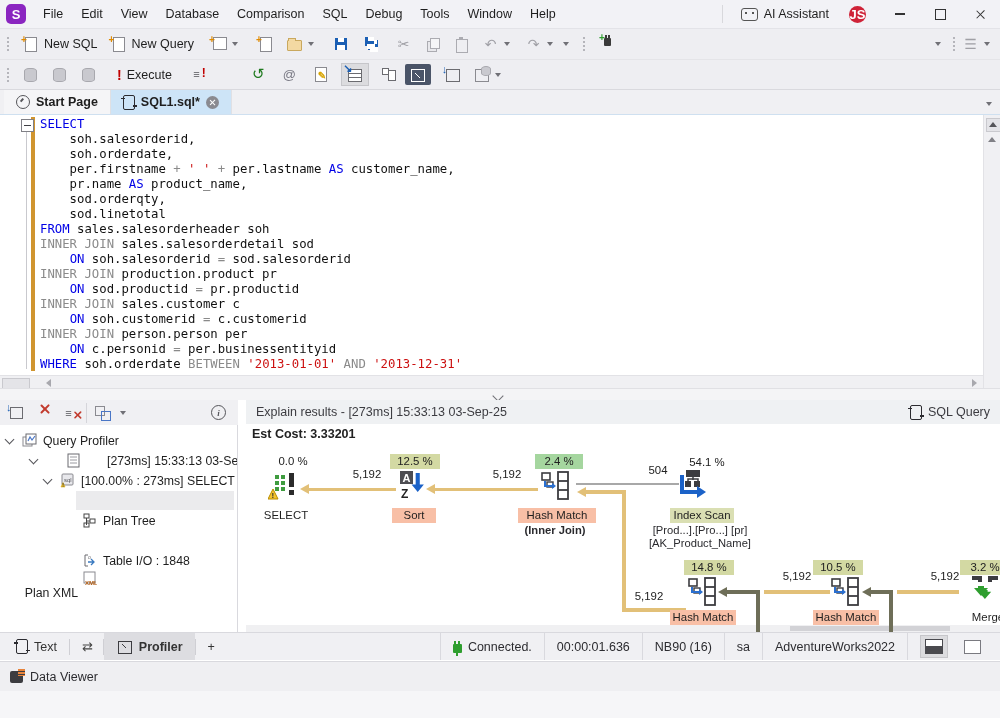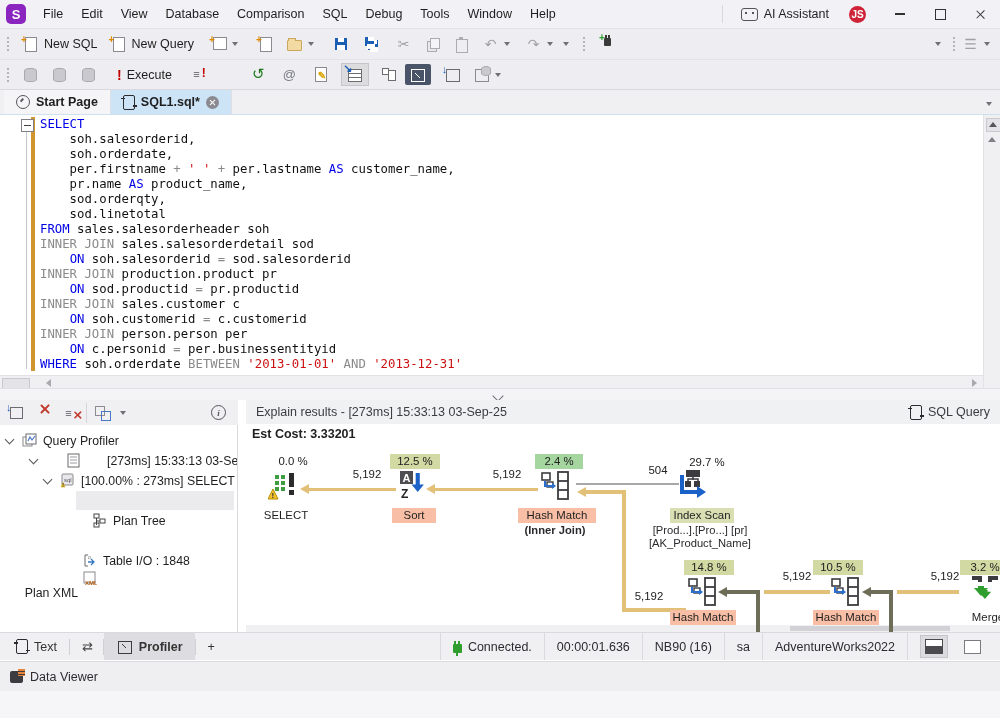--- a/index.html
+++ b/index.html
@@ -10,21 +10,21 @@
   .titlebar{left:0;top:0;width:1000px;height:28px;background:#f2f2f6;border-bottom:1px solid #e3e3e8;display:flex;align-items:center;}
   .logo{width:20px;height:20px;margin:0 8px 0 6px;border-radius:5px;background:#8a25c0;color:#fff;font-weight:bold;
         font-size:13px;display:flex;align-items:center;justify-content:center;}
   .menu-item{padding:0 9px;line-height:28px;cursor:default;}
   .title-right{margin-left:auto;display:flex;align-items:center;height:28px;}
   .tsep{width:1px;height:18px;background:#d8d8dc;margin:0 8px;}
   .ai-btn{display:flex;align-items:center;gap:6px;padding:0 10px;height:28px;}
   .robot{width:15px;height:11px;border:1.5px solid #555;border-radius:3px;position:relative;}
   .robot::before{content:"";position:absolute;left:3px;top:3px;width:2px;height:2px;background:#555;}
   .robot::after{content:"";position:absolute;right:3px;top:3px;width:2px;height:2px;background:#555;}
-  .js-badge{width:17px;height:17px;border-radius:50%;background:#cf2338;color:#fff;font-size:10px;font-weight:bold;
+  .js-badge{width:17px;height:17px;border-radius:50%;background:#cf2338;color:#fff;font-size:13px;font-weight:bold;
             display:flex;align-items:center;justify-content:center;margin:0 14px 0 10px;}
   .wbtn{width:40px;height:28px;display:flex;align-items:center;justify-content:center;color:#333;}
   .wbtn .min{width:10px;height:1.5px;background:#333;}
   .wbtn .max{width:9px;height:9px;border:1.2px solid #333;}
   .wbtn .cls{position:relative;width:11px;height:11px;}
   .wbtn .cls::before,.wbtn .cls::after{content:"";position:absolute;left:5px;top:0;width:1.4px;height:11px;background:#333;}
   .wbtn .cls::before{transform:rotate(45deg);} .wbtn .cls::after{transform:rotate(-45deg);}
   
   .tbrow{left:0;width:1000px;background:#eeeef2;display:flex;align-items:center;}
   .tb1{top:29px;height:30px;border-bottom:1px solid #e4e4e8;}
@@ -371,21 +371,21 @@
           <span class="texp" style="margin-left: 44px;"></span>
           <span class="ticon" style="margin-left: 0px;"><svg width="15" height="15">
               <rect x="2" y="1" width="11" height="11" rx="1" fill="#e8e8ec" stroke="#8a8a90"></rect>
               <text x="4" y="9" font-size="6" fill="#55555a">sql</text>
               <polygon points="5,14 1,14 3,9.5" fill="#f2c230" stroke="#c79a00" stroke-width="0.5"></polygon>
               <text x="2.3" y="13.6" font-size="5" font-weight="bold" fill="#333">!</text>
             </svg></span>
           <span>[100.00% : 273ms] SELECT ...</span>
         </div>
         <div class="tsel" style="top: 66px;"></div>
-        <div class="trow" style="top: 86px; left: 10px; justify-content: space-between;">
+        <div class="trow" style="top: 86px; left: 0px; justify-content: space-between;">
           <span class="ticon" style="margin-left: 82px;"><svg width="15" height="15">
               <rect x="2" y="1" width="5" height="4" fill="#fff" stroke="#444"></rect>
               <rect x="8" y="6" width="5" height="4" fill="#fff" stroke="#444"></rect>
               <rect x="2" y="10" width="5" height="4" fill="#fff" stroke="#444"></rect>
               <path d="M4.5 5 v7 M4.5 8 h3.5" stroke="#444" fill="none"></path>
             </svg></span>
           <span>Plan Tree</span>
         </div>
         <div class="trow" style="top: 126px; left: 0px;">
           <span class="ticon" style="margin-left: 82px;"><svg width="15" height="15">
@@ -470,21 +470,21 @@
             <path d="M4 11 v5 h7" stroke="#2a6fd0" stroke-width="2" fill="none"></path>
             <path d="M11 13 l4 3 -4 3" fill="#2a6fd0"></path>
             <g stroke="#3c3c40" stroke-width="1.8" fill="#fff">
               <rect x="17" y="2" width="10" height="27"></rect>
               <line x1="17" y1="11" x2="27" y2="11"></line>
               <line x1="17" y1="20" x2="27" y2="20"></line>
             </g>
           </svg></div>
         <div class="pnode-label l-salmon" style="left: 272px; top: 84px; width: 74px;">Hash Match</div>
         <div class="pnode-sub" style="left: 266px; top: 100px; width: 86px; font-weight: bold;">(Inner Join)</div>
-        <div class="pnode-pct b-plain" style="left: 434px; top: 31px; width: 48px;">29.7 %</div>
+        <div class="pnode-pct b-plain" style="left: 434px; top: 31px; width: 48px;">54.1 %</div>
         <div class="pedge" style="left: 432px; top: 45px;"><svg width="31" height="31">
             <rect x="8" y="1" width="14" height="7" fill="#3c3c40"></rect>
             <rect x="7" y="12" width="6" height="6" fill="#3c3c40"></rect>
             <rect x="16" y="12" width="6" height="6" fill="#3c3c40"></rect>
             <path d="M15 8 v3 M10 12 v-2 h10 v2" stroke="#3c3c40" stroke-width="1.5" fill="none"></path>
             <path d="M4 6 v17 h16" stroke="#1b62c8" stroke-width="4" fill="none"></path>
             <path d="M19 17 l9 6 -9 6 z" fill="#1b62c8"></path>
           </svg></div>
         <div class="pnode-label l-olive" style="left: 424px; top: 84px; width: 60px;">Index Scan</div>
         <div class="pnode-sub" style="left: 398px; top: 100px; width: 112px;">[Prod...].[Pro...] [pr]</div>

